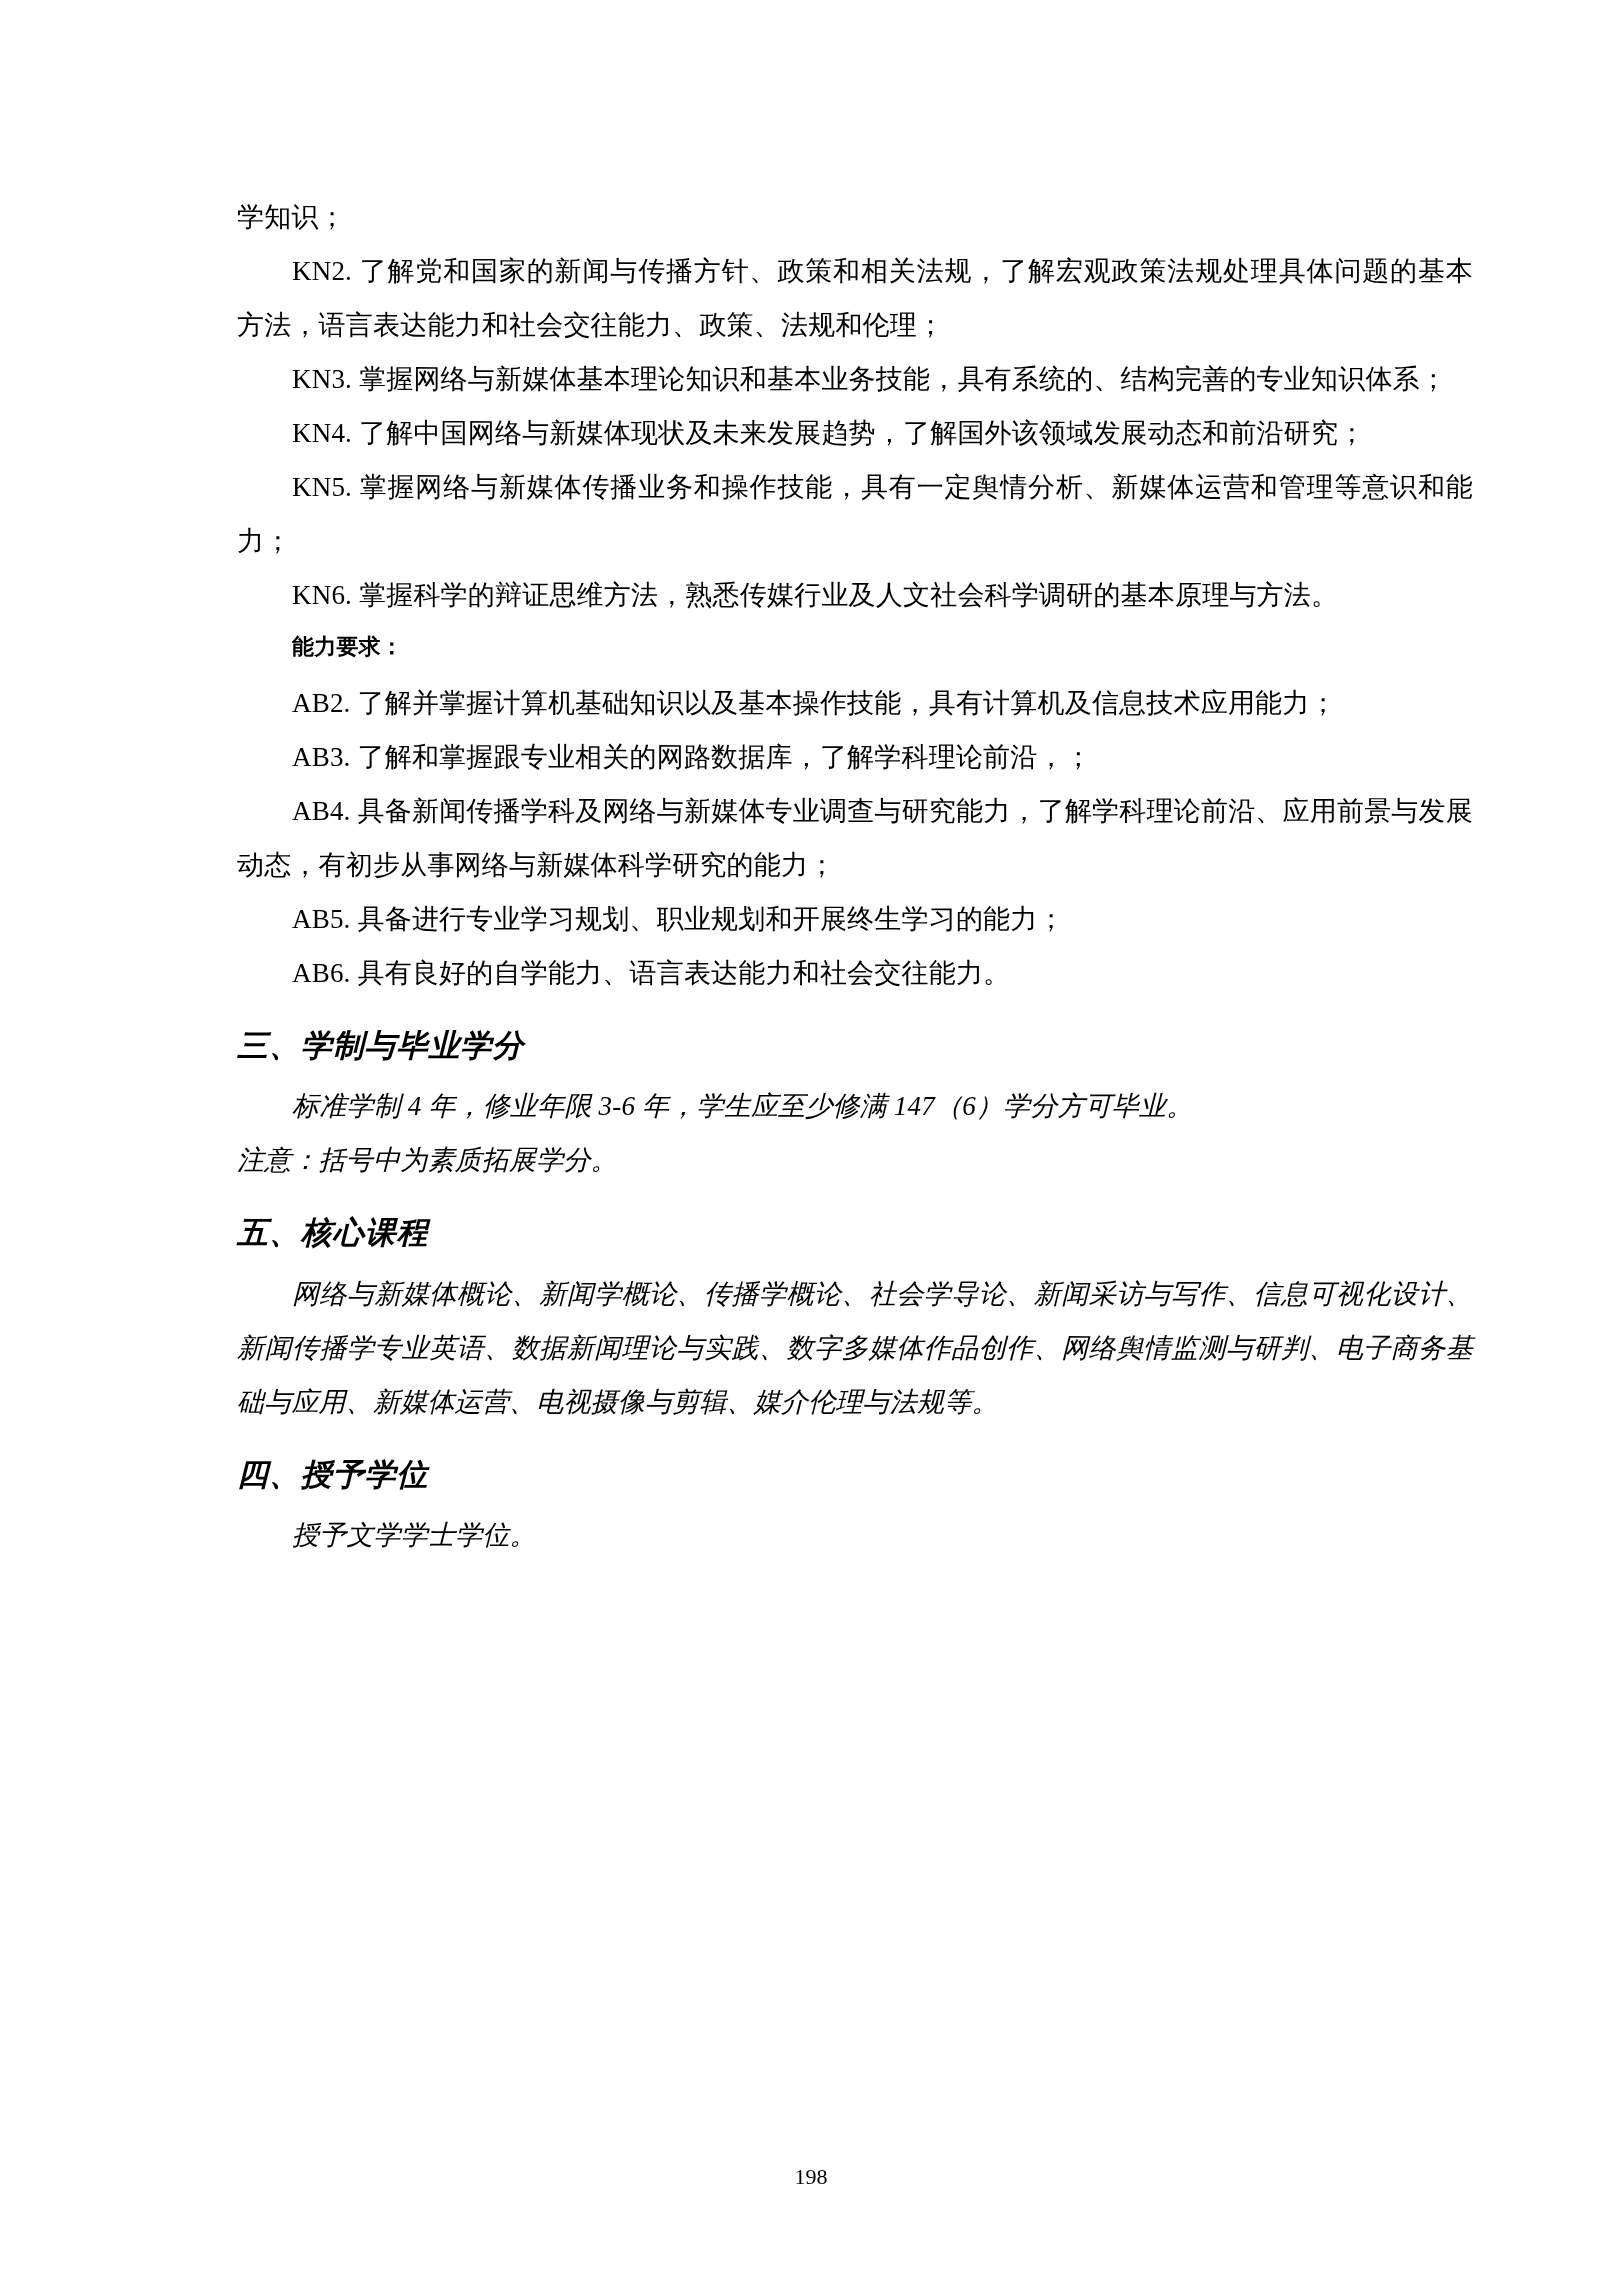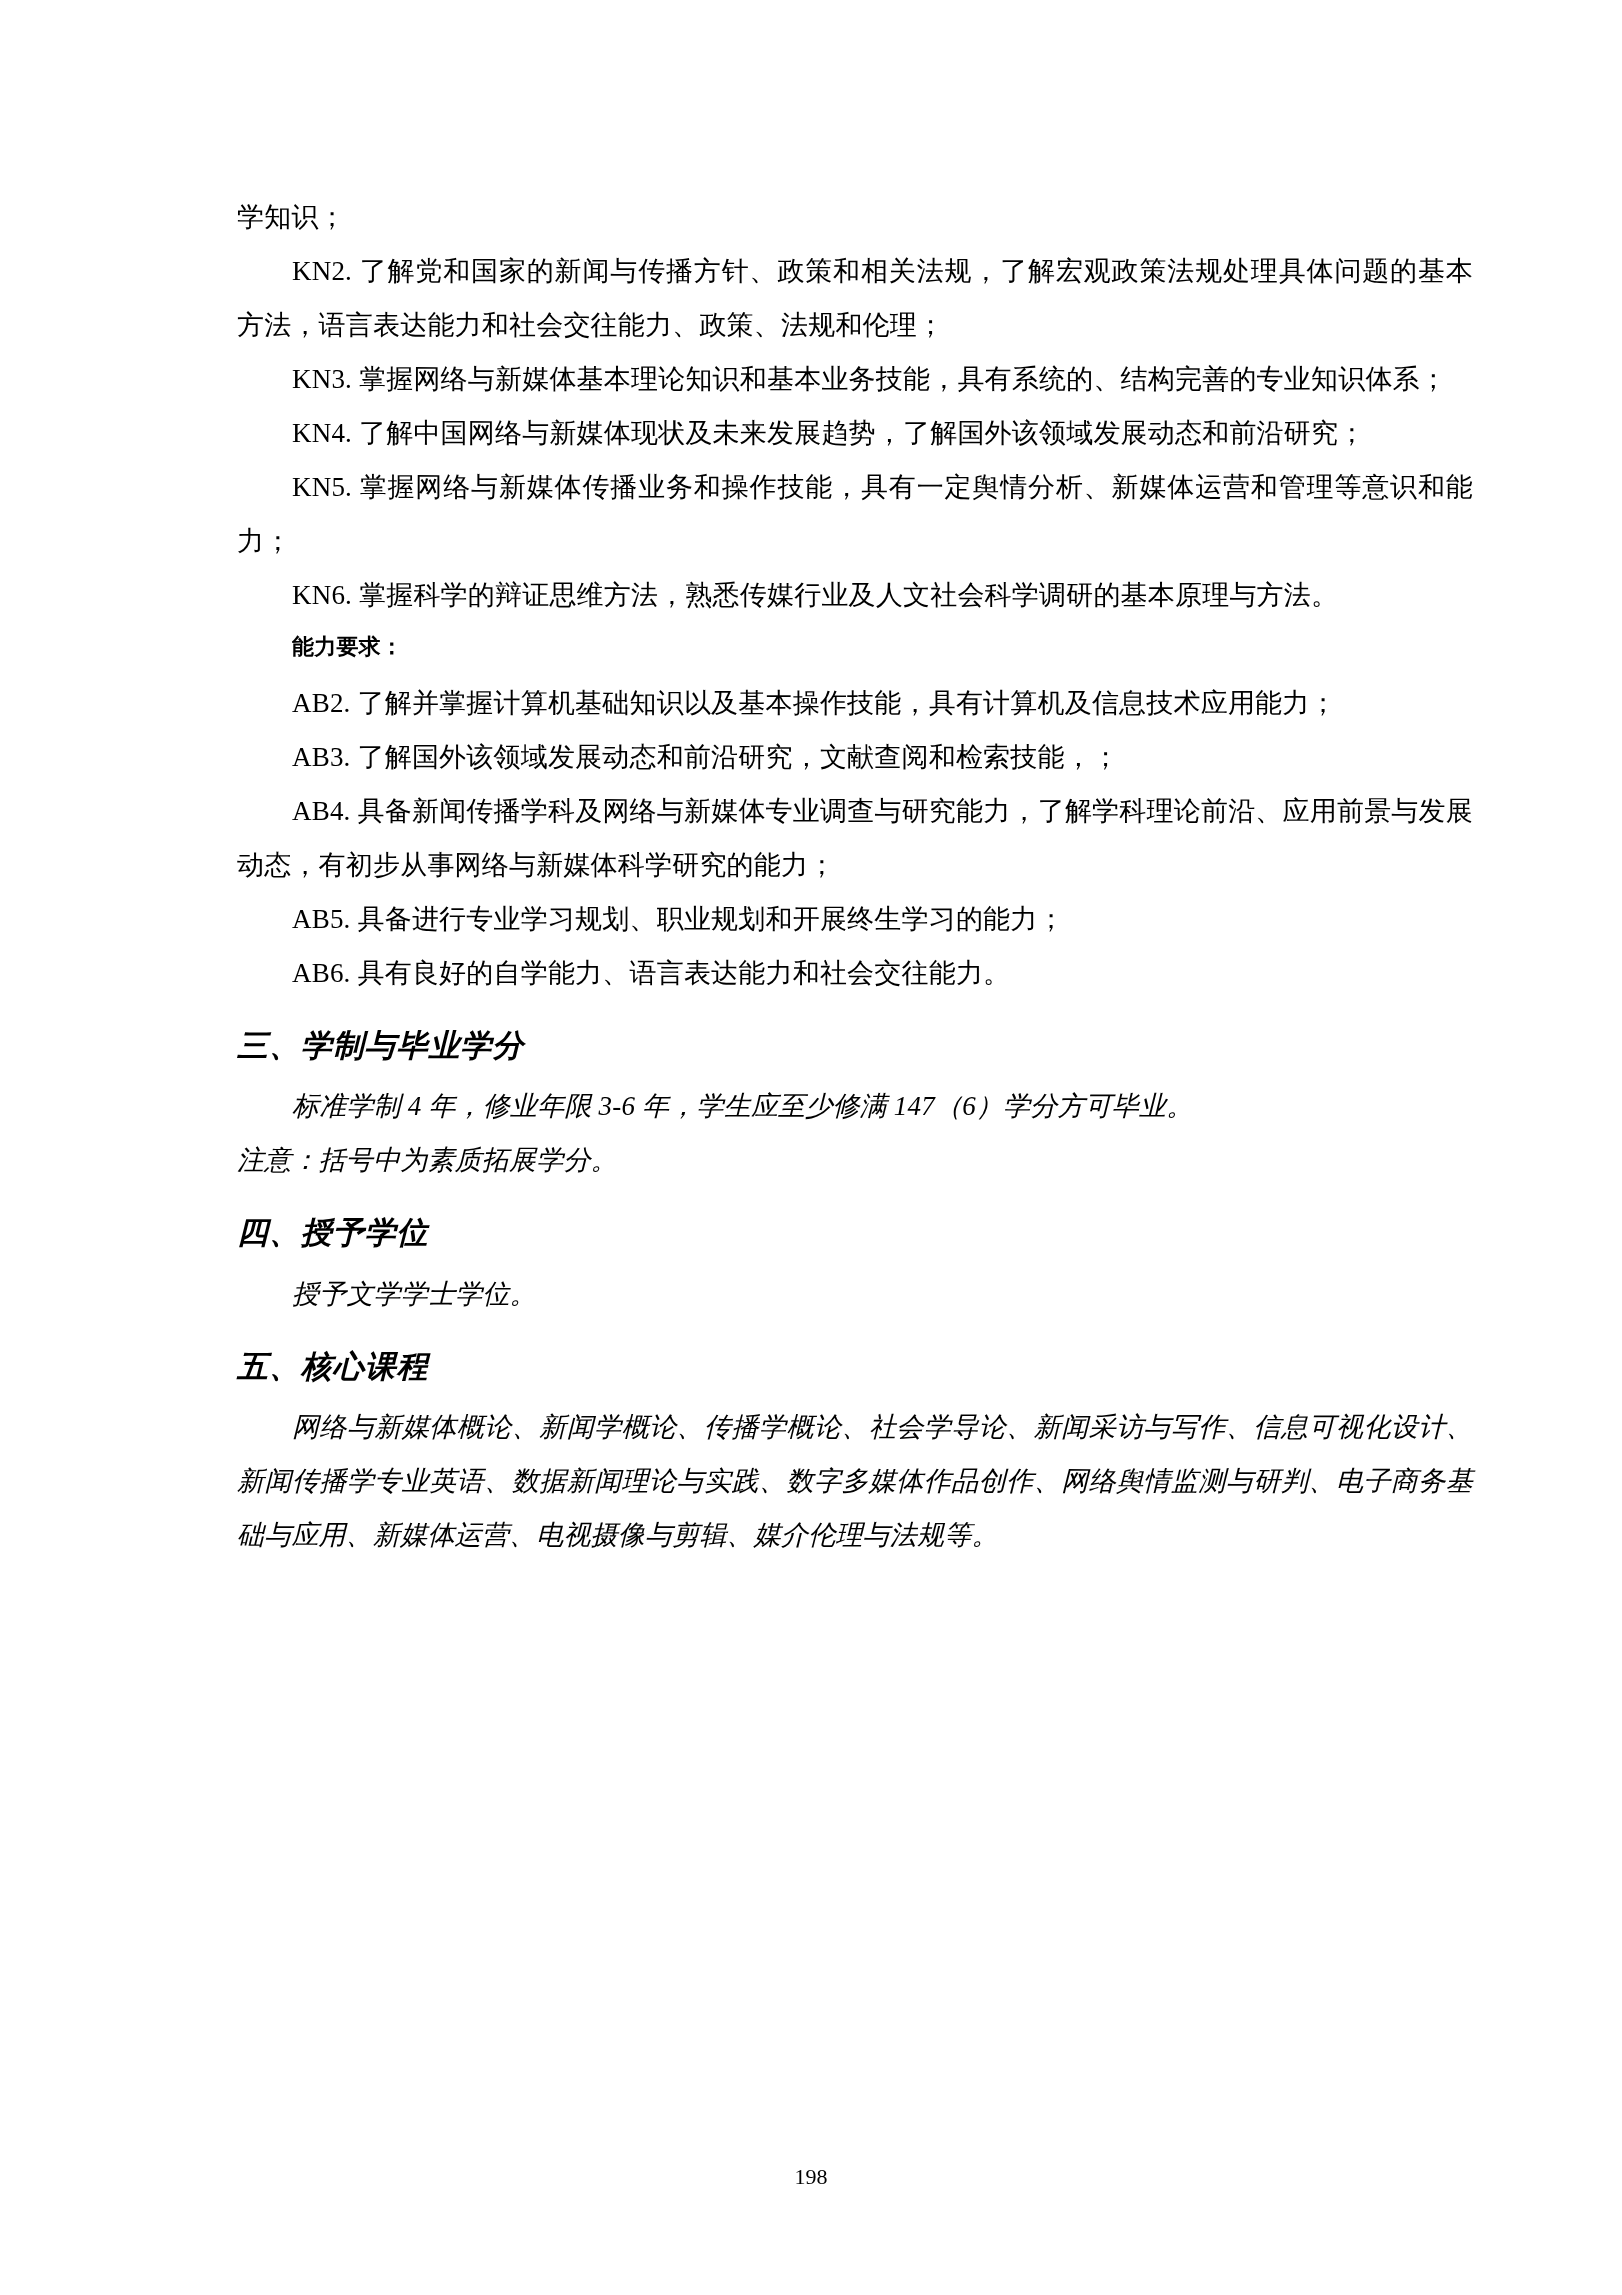--- a/index.html
+++ b/index.html
@@ -75,44 +75,44 @@
     <p class="para">KN2. 了解党和国家的新闻与传播方针、政策和相关法规，了解宏观政策法规处理具体问题的基本方法，语言表达能力和社会交往能力、政策、法规和伦理；</p>
     <p class="para">KN3. 掌握网络与新媒体基本理论知识和基本业务技能，具有系统的、结构完善的专业知识体系；</p>
     <p class="para">KN4. 了解中国网络与新媒体现状及未来发展趋势，了解国外该领域发展动态和前沿研究；</p>
     <p class="para">KN5. 掌握网络与新媒体传播业务和操作技能，具有一定舆情分析、新媒体运营和管理等意识和能力；</p>
     <p class="para">KN6. 掌握科学的辩证思维方法，熟悉传媒行业及人文社会科学调研的基本原理与方法。</p>
   </div>
 
   <div class="body-text">
     <p class="sub-heading">能力要求：</p>
     <p class="para">AB2. 了解并掌握计算机基础知识以及基本操作技能，具有计算机及信息技术应用能力；</p>
-    <p class="para">AB3. 了解国外该领域发展动态和前沿研究，文献查阅和检索技能，；</p>
+    <p class="para">AB3. 了解和掌握跟专业相关的网路数据库，了解学科理论前沿，；</p>
     <p class="para">AB4. 具备新闻传播学科及网络与新媒体专业调查与研究能力，了解学科理论前沿、应用前景与发展动态，有初步从事网络与新媒体科学研究的能力；</p>
     <p class="para">AB5. 具备进行专业学习规划、职业规划和开展终生学习的能力；</p>
     <p class="para">AB6. 具有良好的自学能力、语言表达能力和社会交往能力。</p>
   </div>
 
   <div class="section-block">
     <h2 class="section-heading">三、学制与毕业学分</h2>
     <div class="body-text">
       <p class="para">标准学制 4 年，修业年限 3-6 年，学生应至少修满 147（6）学分方可毕业。</p>
       <p class="para no-indent">注意：括号中为素质拓展学分。</p>
     </div>
   </div>
 
   <div class="section-block">
-    <h2 class="section-heading">四、授予学位</h2>
+    <h2 class="section-heading">五、核心课程</h2>
     <div class="body-text">
-      <p class="para">授予文学学士学位。</p>
+      <p class="para">网络与新媒体概论、新闻学概论、传播学概论、社会学导论、新闻采访与写作、信息可视化设计、新闻传播学专业英语、数据新闻理论与实践、数字多媒体作品创作、网络舆情监测与研判、电子商务基础与应用、新媒体运营、电视摄像与剪辑、媒介伦理与法规等。</p>
     </div>
   </div>
 
   <div class="section-block">
-    <h2 class="section-heading">五、核心课程</h2>
+    <h2 class="section-heading">四、授予学位</h2>
     <div class="body-text">
-      <p class="para">网络与新媒体概论、新闻学概论、传播学概论、社会学导论、新闻采访与写作、信息可视化设计、新闻传播学专业英语、数据新闻理论与实践、数字多媒体作品创作、网络舆情监测与研判、电子商务基础与应用、新媒体运营、电视摄像与剪辑、媒介伦理与法规等。</p>
+      <p class="para">授予文学学士学位。</p>
     </div>
   </div>
 
   <div class="page-number">198</div>
 
 </div>
 
 
 </body></html>

